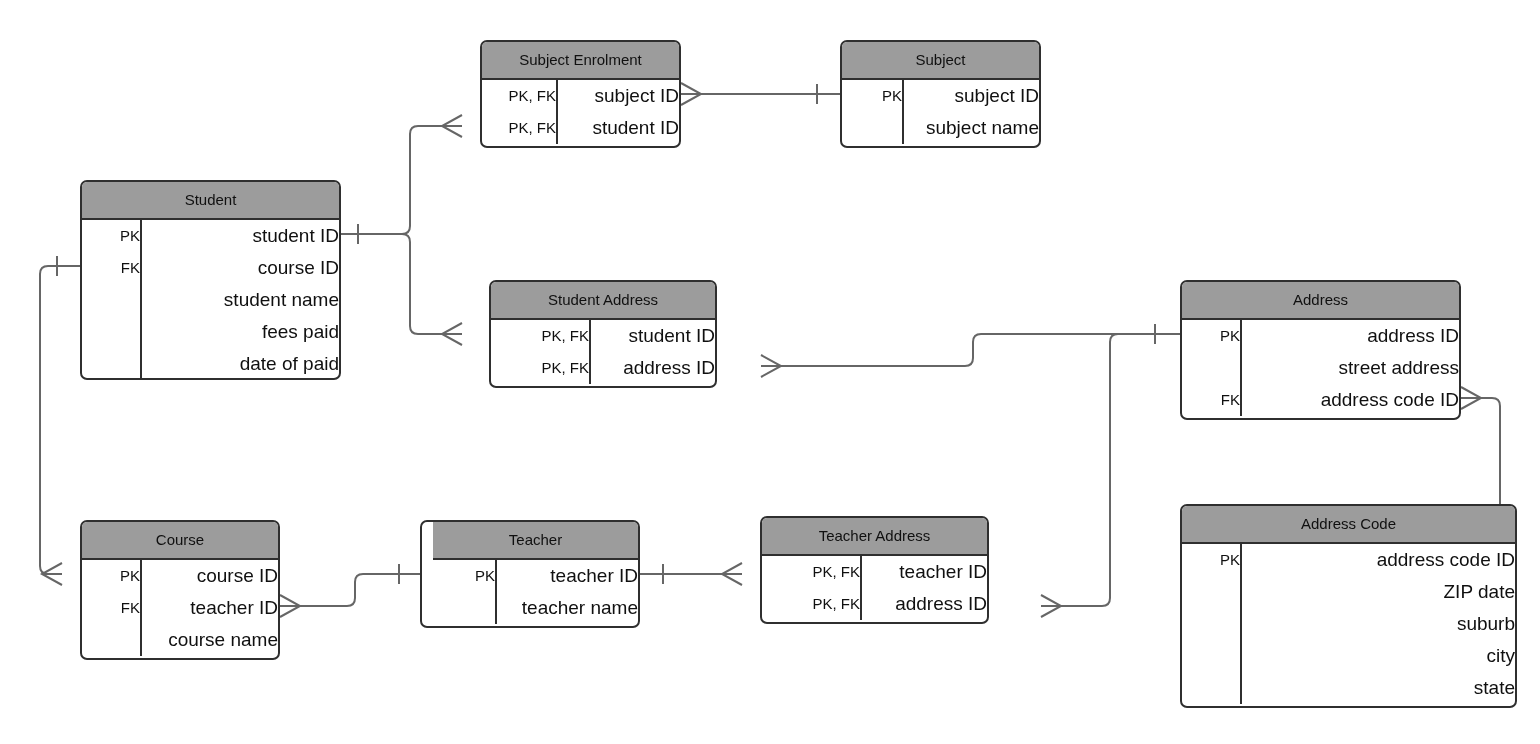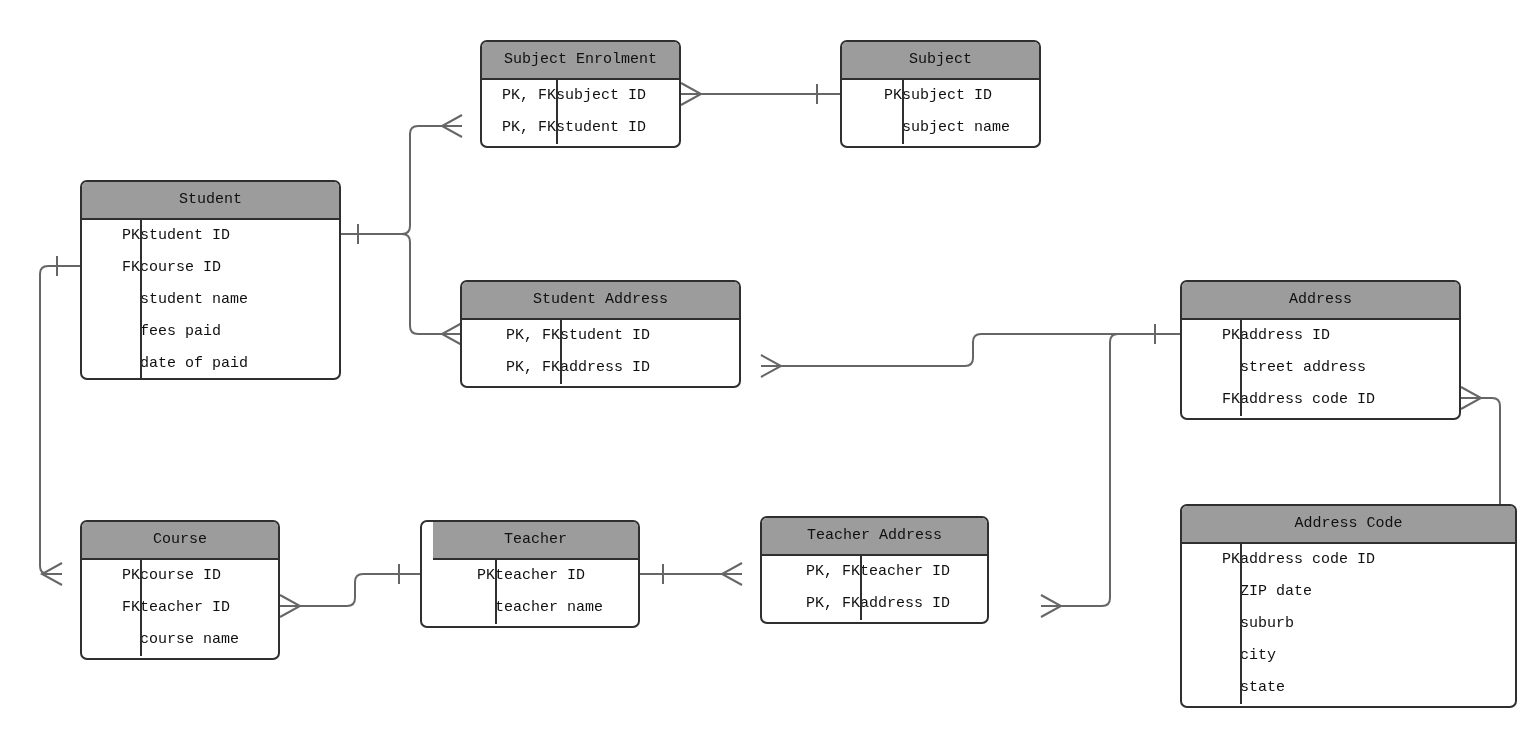--- a/index.html
+++ b/index.html
@@ -11,21 +11,20 @@
   body {
     font-family: "Liberation Sans", sans-serif;
     -webkit-font-smoothing: antialiased;
   }
   #canvas {
     position: relative;
     width: 1540px;
     height: 744px;
     background: #ffffff;
     overflow: hidden;
-    font-family: Liberation Mono, monospace;
   }
   #wires {
     position: absolute;
     left: 0;
     top: 0;
     width: 1540px;
     height: 744px;
     pointer-events: none;
   }
   .entity {
@@ -58,22 +57,22 @@
   .attr-key {
     flex: 0 0 auto;
     text-align: right;
     font-size: 15px;
     color: #101010;
     line-height: 32px;
     white-space: nowrap;
   }
   .attr-name {
     flex: 1 1 auto;
-    text-align: left;
-    font-size: 15px;
+    text-align: right;
+    font-size: 19px;
     color: #101010;
     line-height: 32px;
     white-space: nowrap;
   }
   .key-divider {
     position: absolute;
     top: 0;
     bottom: 0;
     width: 0;
     border-left: 2px solid #2f2f2f;
@@ -192,21 +191,21 @@
           <div class="attr-key" style="flex-basis: 58px;"></div>
           <div class="attr-name">fees paid</div>
         </div>
         <div class="attr-row">
           <div class="attr-key" style="flex-basis: 58px;"></div>
           <div class="attr-name">date of paid</div>
         </div>
         <div class="key-divider" style="left: 58px;"></div>
       </div>
     </div>
-    <div class="entity" style="left: 460px; top: 280px; width: 281px; height: 108px;">
+    <div class="entity" style="left: 489px; top: 280px; width: 228px; height: 108px;">
       <div class="entity-title">Student Address</div>
       <div class="entity-body">
         <div class="attr-row">
           <div class="attr-key" style="flex-basis: 98px;">PK, FK</div>
           <div class="attr-name">student ID</div>
         </div>
         <div class="attr-row">
           <div class="attr-key" style="flex-basis: 98px;">PK, FK</div>
           <div class="attr-name">address ID</div>
         </div>

